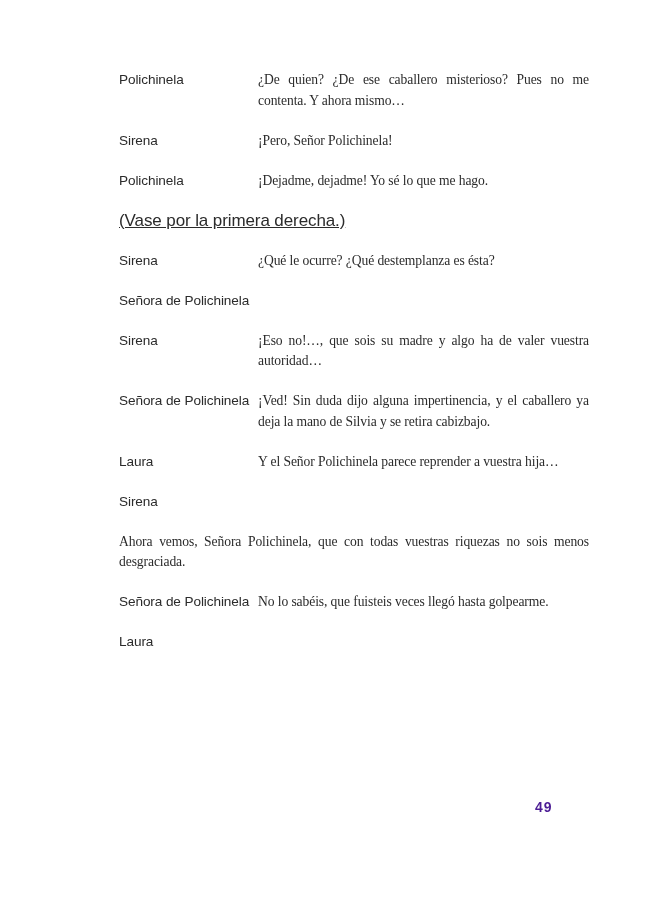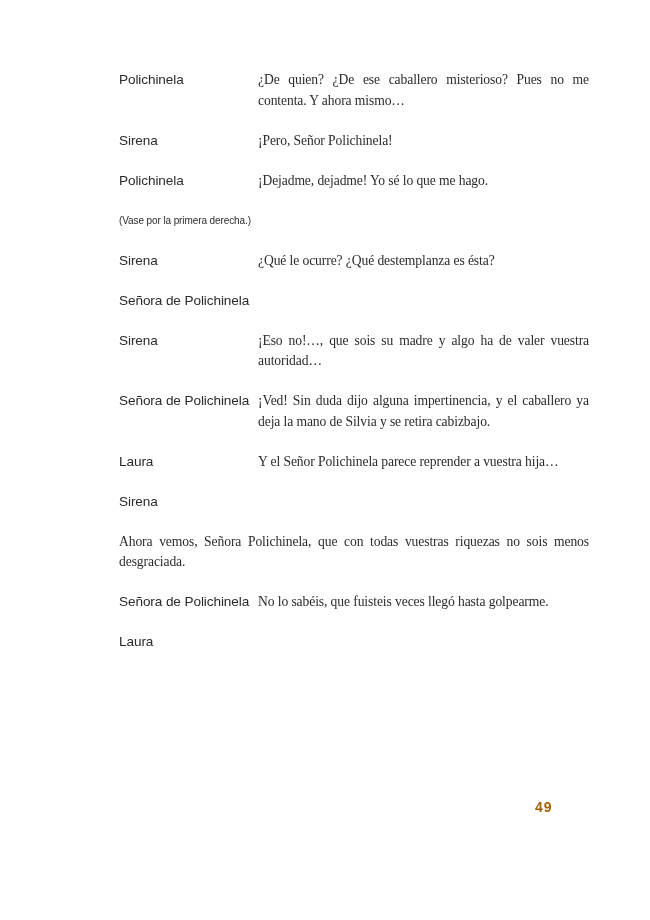--- a/index.html
+++ b/index.html
@@ -33,33 +33,34 @@
       width: 139px;
       flex: 0 0 139px;
       white-space: nowrap;
     }
     .line {
       flex: 1;
       text-align: justify;
       font-family: Liberation Serif, serif;
     }
     .stage {
-      font-size: 10px;
+      font-size: 17px;
       line-height: 20.5px;
       margin-bottom: 19.5px;
       letter-spacing: -0.1px;
+      text-decoration: underline;
     }
     .page-number {
       position: absolute;
       left: 535px;
       top: 799px;
       font-size: 14px;
       font-weight: bold;
       letter-spacing: 1px;
-      color: #a16207;
+      color: #4c1d95;
     }
   </style>
 </head>
 <body>
 
 <div class="page">
   <div class="entry">
     <div class="speaker">Polichinela</div>
     <div class="line">¿De quien? ¿De ese caballero misterioso? Pues no me contenta. Y ahora mismo…</div>
   </div>

